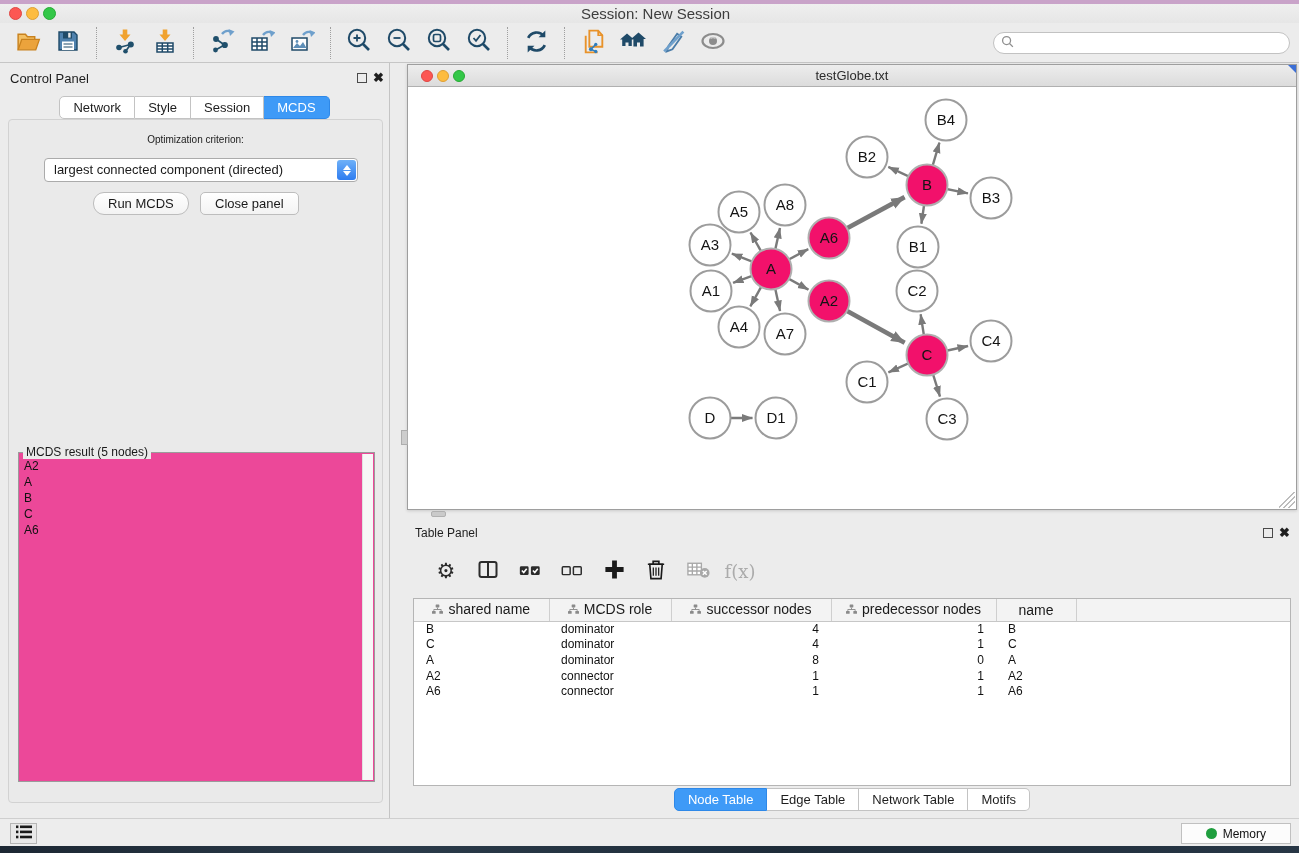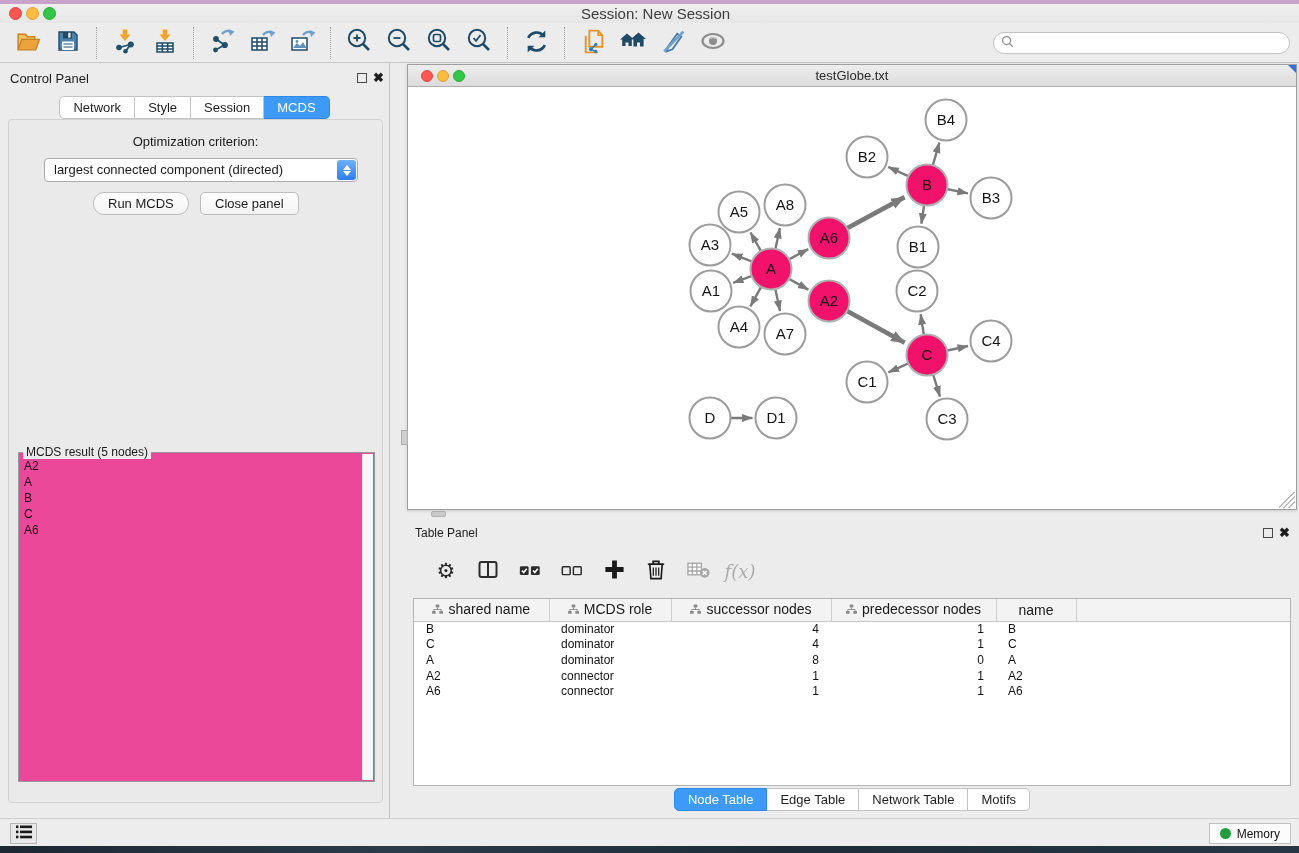--- a/index.html
+++ b/index.html
@@ -41,21 +41,21 @@
   .panel-close-icon { position:absolute; top:7px; font-size:13px; font-weight:bold; color:#1E1E1E; }
   #cp-float { right:22px; } #cp-close { right:5px; }
   #cp-tabs { position:absolute; left:0; right:0; top:33px; display:flex; justify-content:center; }
   .seg-tab { font-size:13px; color:#1E1E1E; background:#fff; border:1px solid #C3C3C3; border-left:none;
              padding:2.5px 13px 3.5px; line-height:15px; }
   .seg-tab:first-child { border-left:1px solid #C3C3C3; border-radius:5px 0 0 5px; }
   .seg-tab:last-child { border-radius:0 5px 5px 0; }
   .seg-tab.active { background:#3E9AF7; border-color:#2E88E8; color:#fff; }
   #cp-content { position:absolute; left:8px; top:56px; width:375px; height:684px;
                 background:#EAEAEA; border:1px solid #D2D2D2; border-radius:4px; }
-  #opt-label { position:absolute; left:0; right:0; top:14px; text-align:center; font-size:13px; color:#1A1A1A; }
+  #opt-label { position:absolute; left:0; right:0; top:14px; text-align:center; font-size:10px; color:#1A1A1A; }
   #criterion-select { position:absolute; left:35px; top:38px; width:314px; height:24px; background:#fff;
                       border:1px solid #ABABAB; border-radius:4px; font-size:13px; color:#1A1A1A;
                       line-height:22px; padding-left:9px; }
   #criterion-stepper { position:absolute; right:1px; top:1px; width:19px; height:20px; border-radius:3px;
                        background:linear-gradient(#6FB1F8,#2E7CF0); display:flex; flex-direction:column;
                        align-items:center; justify-content:center; gap:1px; }
   .step-tri { width:0; height:0; border-left:4px solid transparent; border-right:4px solid transparent; }
   .step-up { border-bottom:5px solid #fff; } .step-down { border-top:5px solid #fff; }
   .cp-btn { position:absolute; top:72px; height:23px; background:linear-gradient(#FFFFFF,#F3F3F3);
             border:1px solid #BDBDBD; border-radius:5px; font-size:13px; color:#1A1A1A;
@@ -93,37 +93,37 @@
 
   
   #table-panel { left:405px; top:457px; width:894px; height:298px; background:#ECECEC; }
   #tp-header { position:absolute; left:10px; top:6px; font-size:12px; color:#1E1E1E; }
   #tp-float { right:26px; top:8px; } #tp-close { right:9px; top:5px; }
   #tp-toolbar { position:absolute; left:8px; top:28px; right:8px; height:46px;
                 display:flex; align-items:center; padding-left:14px; gap:4px; }
   .tp-btn { width:38px; height:36px; display:flex; align-items:center; justify-content:center;
             background:none; border:none; }
   #gear-glyph { font-size:21px; color:#2B2B2B; font-family:"DejaVu Sans",sans-serif; }
-  #fx-glyph { font-size:18px; color:#ABABAB; font-family:"DejaVu Serif",serif; font-style:italic; }
+  #fx-glyph { font-size:18px; color:#ABABAB; font-family:"DejaVu Serif",serif; }
   #tp-tablewrap { position:absolute; left:8px; top:78px; right:8px; height:188px;
                   background:#fff; border:1px solid #B5B5B5; overflow:hidden; }
   #node-table { border-collapse:collapse; table-layout:fixed; width:100%; }
   #node-table thead th { height:22px; background:#F3F3F3; border-bottom:1px solid #C7C7C7;
       border-right:1px solid #CFCFCF; font-size:14px; font-weight:normal; color:#1A1A1A; text-align:center; }
   #node-table thead th.nofill { border-right:none; }
   #node-table td { font-size:12px; color:#111; height:15.6px; padding:0 12px; white-space:nowrap; }
   td.al { text-align:left; } td.ar { text-align:right; }
   .hdr-ico { display:inline-block; vertical-align:-1px; margin-right:5px; }
   #tp-tabs { position:absolute; left:0; right:0; top:268px; display:flex; justify-content:center; }
   
   #statusbar { left:0; top:818px; width:100%; height:28px; background:#EDEDED; border-top:1px solid #CFCFCF; }
   #list-btn { position:absolute; left:10px; top:4px; width:27px; height:21px; background:#E8E8E8;
               border:1px solid #B5B5B5; display:flex; align-items:center; justify-content:center; }
   #memory-btn { position:absolute; right:8px; top:4px; height:21px; background:#FCFCFC;
-                border:1px solid #C0C0C0; display:flex; align-items:center; gap:6px; padding:0 10px;
+                border:1px solid #C0C0C0; display:flex; align-items:center; gap:6px; padding:0 24px;
                 font-size:12px; color:#111; font-family:"Liberation Sans",sans-serif; }
   #memory-dot { width:11px; height:11px; border-radius:50%; background:#1F9E3E; }
   #desktop-bottom { left:0; top:846px; width:100%; height:7px;
                     background:linear-gradient(90deg,#1C2733,#2B3B4A 30%,#1E2C39 60%,#273645); }
 </style>
 </head>
 <body>
 
 <div id="desktop-top" class="abs"></div>
 <div id="titlebar" class="abs">

